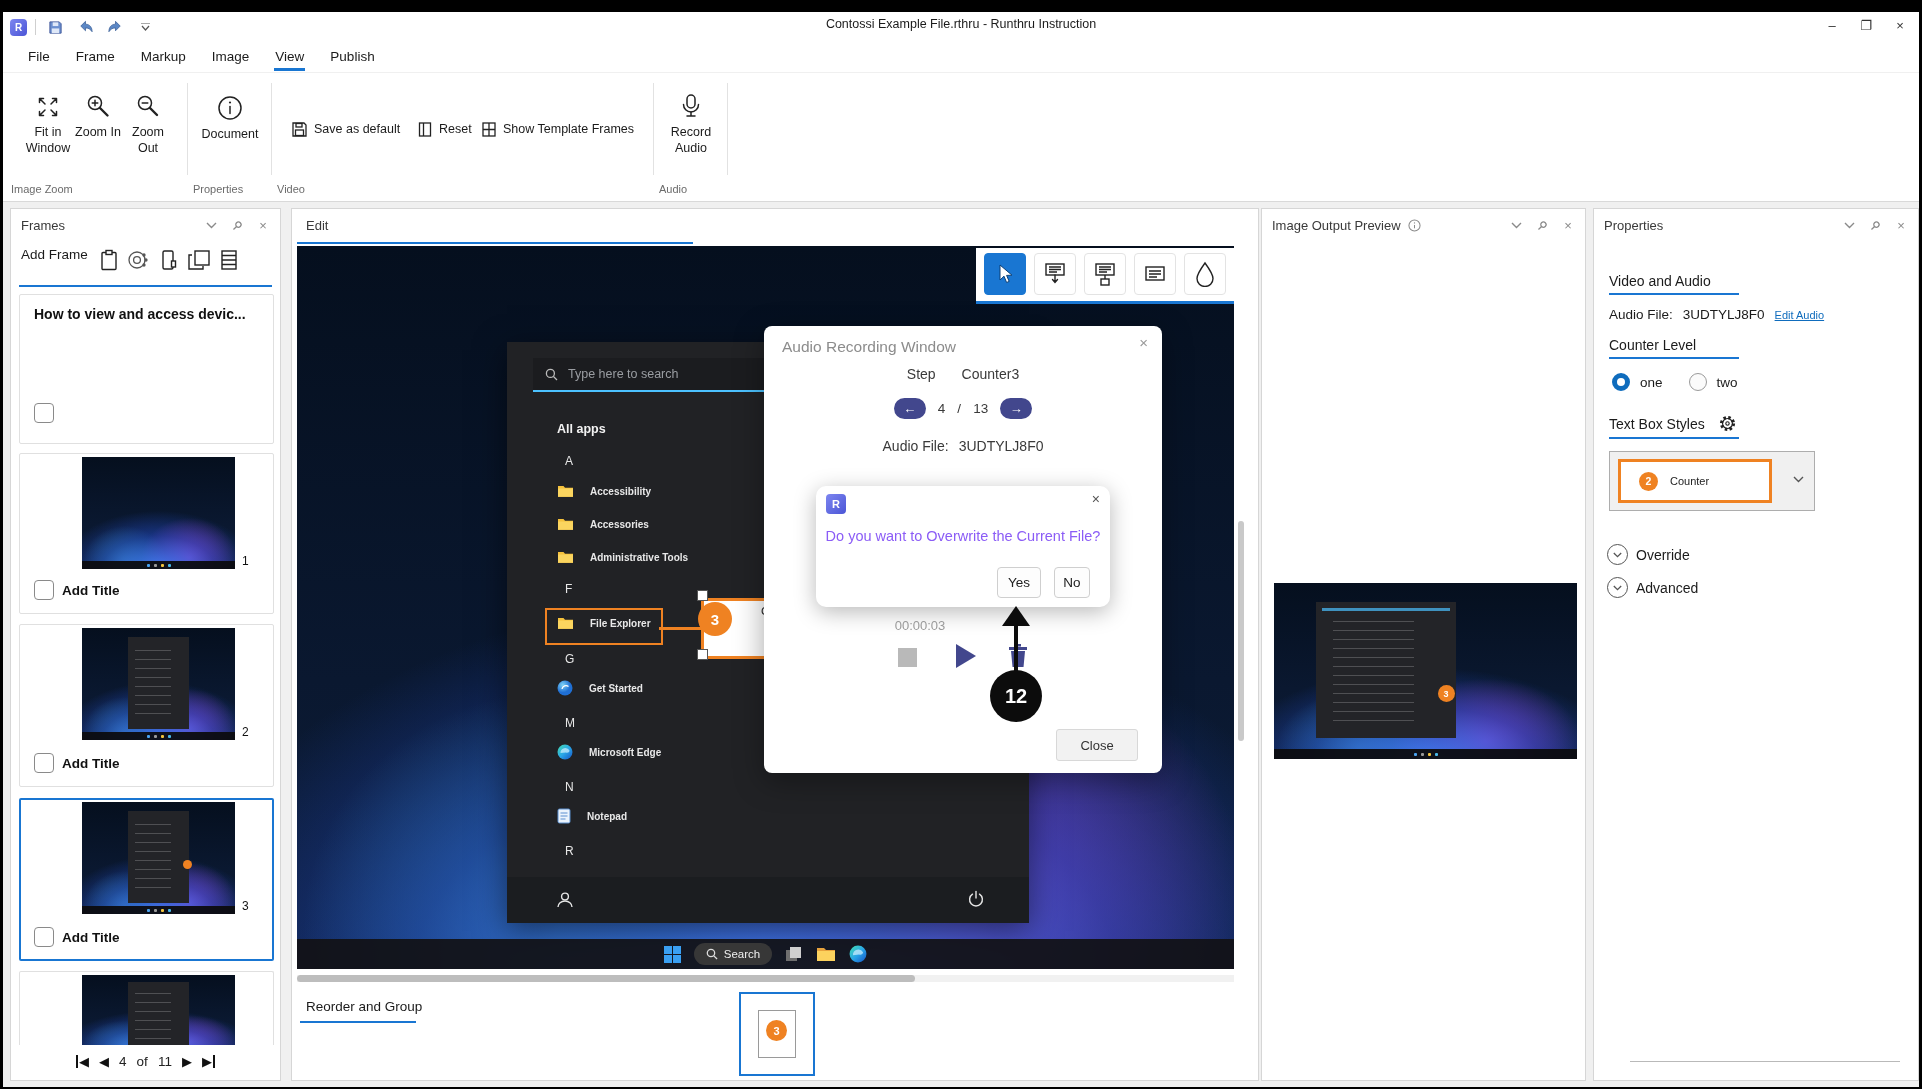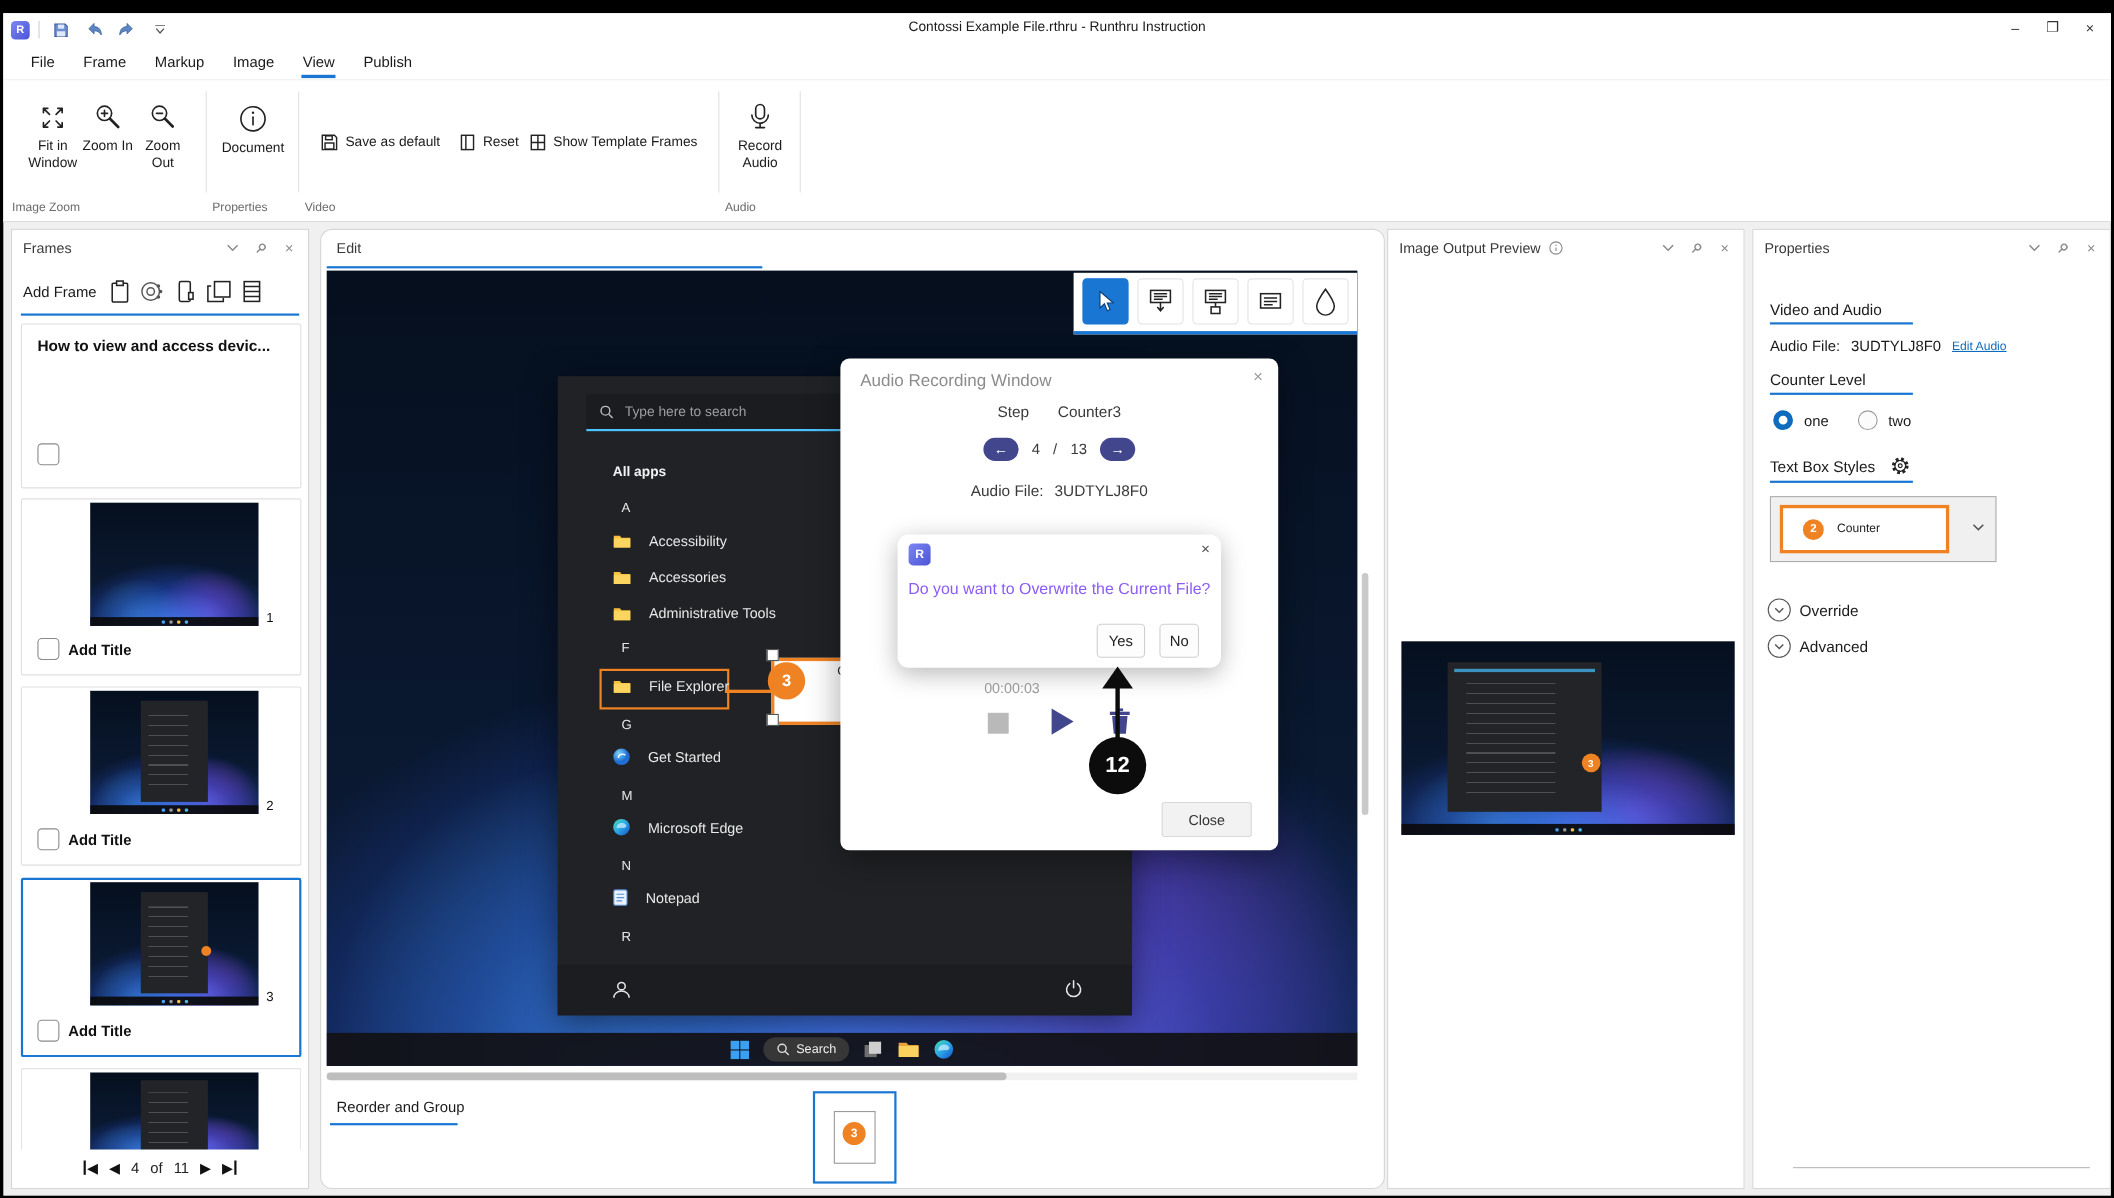--- a/index.html
+++ b/index.html
@@ -27,21 +27,21 @@
   .bigbtn{position:absolute;top:8px;width:54px;height:86px;display:flex;flex-direction:column;align-items:center;gap:4px;padding-top:8px;box-sizing:border-box;border-radius:4px;}
   .bigbtn span{font-size:12.5px;color:#1b1b1b;text-align:center;line-height:1.25;}
   .medbtn{position:absolute;top:38px;height:28px;display:flex;align-items:center;gap:6px;font-size:12.5px;color:#1b1b1b;padding:0 4px;}
   
   .panel{position:absolute;background:#fff;border:1px solid #d6d6d6;box-sizing:border-box;}
   .phead{position:absolute;left:0;top:0;right:0;height:33px;display:flex;align-items:center;padding:0 10px;box-sizing:border-box;}
   .phead .pt{font-size:13px;color:#3a3a3a;}
   .picons{margin-left:auto;display:flex;gap:12px;align-items:center;color:#8a8a8a;}
   .picon{width:14px;height:14px;display:flex;align-items:center;justify-content:center;font-size:13px;color:#8a8a8a;}
   
-  .addrow{position:absolute;left:10px;top:38px;right:10px;height:36px;display:flex;align-items:center;gap:4px;}
+  .addrow{position:absolute;left:10px;top:38px;right:10px;height:36px;display:flex;align-items:flex-start;gap:4px;}
   .addrow .lbl{font-size:13.5px;color:#1b1b1b;margin-right:4px;}
   .afbtn{width:26px;height:26px;display:flex;align-items:center;justify-content:center;}
   .blue-line{position:absolute;height:2px;background:#1976d2;}
   .card{position:absolute;left:8px;width:255px;background:#fff;border:1px solid #e0e0e0;border-radius:2px;box-sizing:border-box;}
   .card.selected{border:2px solid #1976d2;}
   .card-title{font-size:14px;font-weight:bold;color:#111;}
   .card-body{font-size:13px;color:#4c4c4c;line-height:1.32;}
   .cbx{width:18px;height:18px;border:1.6px solid #8a8a8a;border-radius:4px;background:#fff;}
   .addtitle{font-size:13.5px;font-weight:bold;color:#111;}
   .thumbnum{position:absolute;font-size:12px;color:#111;}
@@ -63,21 +63,21 @@
   
   .tab-label{font-size:13px;color:#3a3a3a;}
   .canvas{position:absolute;overflow:hidden;}
   
   .smenu-big{position:absolute;background:#212225;box-shadow:0 8px 30px rgba(0,0,0,.5);}
   .sm-search{position:absolute;left:26px;right:24px;top:16px;height:34px;background:#1b1c1f;border-bottom:2px solid #4cc2ff;display:flex;align-items:center;gap:10px;padding:0 12px;box-sizing:border-box;}
   .sm-search span{font-size:12.5px;color:#9a9da2;}
   .sm-allapps{position:absolute;left:50px;top:80px;font-size:12.5px;font-weight:bold;color:#f2f2f2;}
   .sm-letter{position:absolute;left:58px;font-size:12px;color:#e8e8e8;}
   .sm-item{position:absolute;left:50px;display:flex;align-items:center;gap:16px;}
-  .sm-item span{font-size:13px;color:#e8e8e8;}
+  .sm-item span{font-size:10px;color:#e8e8e8;font-weight:bold;}
   
   .adialog{position:absolute;background:#fff;border-radius:8px;box-shadow:0 8px 30px rgba(0,0,0,.35);}
   .adtitle{position:absolute;left:18px;top:12px;font-size:15.5px;color:#8c8c8c;}
   .adx{position:absolute;right:14px;top:8px;font-size:15px;color:#9a9a9a;}
   .pill{width:32px;height:21px;border-radius:11px;background:#42478d;color:#fff;display:flex;align-items:center;justify-content:center;font-size:13px;}
   .msgbox{position:absolute;background:#fff;border-radius:10px;box-shadow:0 5px 22px rgba(0,0,0,.28);}
   .ynbtn{position:absolute;height:29px;border:1px solid #cfcfcf;border-radius:4px;background:#fdfdfd;font-size:13.5px;color:#222;display:flex;align-items:center;justify-content:center;}
   .closebtn{position:absolute;background:#f2f2f2;border:1px solid #d8d8d8;border-radius:3px;font-size:13px;color:#333;display:flex;align-items:center;justify-content:center;}
   .black12{position:absolute;width:52px;height:52px;border-radius:50%;background:#0c0c0c;color:#fff;font-size:20px;font-weight:bold;display:flex;align-items:center;justify-content:center;}
   
@@ -391,21 +391,21 @@
       <span class="ptri pbarstart">◀</span>
       <span class="ptri">◀</span>
       <span>4</span>
       <span>of</span>
       <span>11</span>
       <span class="ptri">▶</span>
       <span class="ptri pbarend">▶</span>
     </div>
   </div>
 
-  <div class="panel" style="left:288px;top:196px;width:968px;height:873px;border-radius:11px;">
+  <div class="panel" style="left:288px;top:196px;width:968px;height:873px;">
     <div class="abs tab-label" style="left:14px;top:9px;">Edit</div>
     <div class="blue-line" style="left:5px;top:33px;width:396px;"></div>
 
     <div class="canvas shot" style="left:5px;top:37px;width:937px;height:723px;">
 
       <div class="smenu-big" style="left:210px;top:96px;width:522px;height:581px;">
         <div class="sm-search">
           <svg width="13" height="13" viewBox="0 0 13 13">
                 <g stroke="#bbb" stroke-width="1.3" fill="none">
                   <circle cx="5.4" cy="5.4" r="4"></circle>

